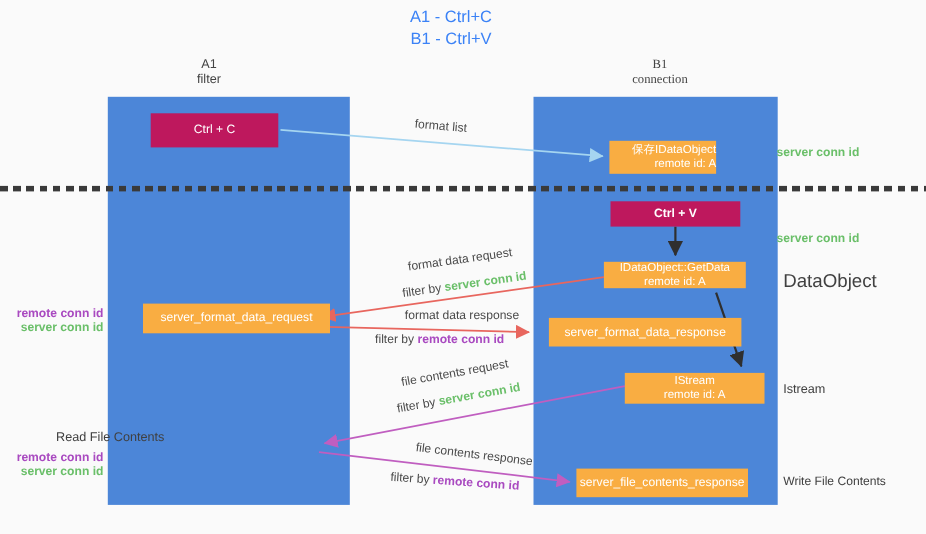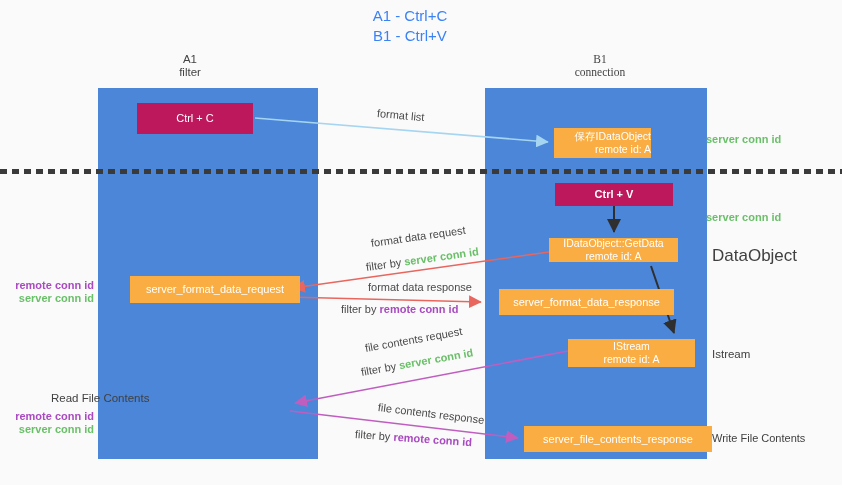--- a/index.html
+++ b/index.html
@@ -104,21 +104,21 @@
   <div class="abs node orange" style="left:487px;top:289px;width:175px;height:26px;margin-left:12px;">
     <div>server_format_data_response</div>
   </div>
 
   <div class="abs node orange" style="left:568px;top:339px;width:127px;height:28px;font-size:10.5px;">
     <div>IStream</div>
     <div>remote id: A</div>
   </div>
 
 
-  <div class="abs node orange" style="left:524px;top:426px;width:188px;height:26px;justify-content:center;">
+  <div class="abs node orange" style="left:524px;top:426px;width:156px;height:26px;justify-content:center;">
     <div>server_file_contents_response</div>
   </div>
 
   <div class="abs elabel rot-p5" style="left:377px;top:107px;">format list</div>
 
   <div class="abs elabel rot-n8" style="left:371px;top:237px;">format data request</div>
   <div class="abs elabel rot-n8" style="left:366px;top:261px;"><span>filter by</span> <span class="green-txt">server conn id</span></div>
 
   <div class="abs elabel" style="left:368px;top:281px;">format data response</div>
   <div class="abs elabel" style="left:341px;top:303px;"><span>filter by</span> <span class="purple-txt">remote conn id</span></div>

